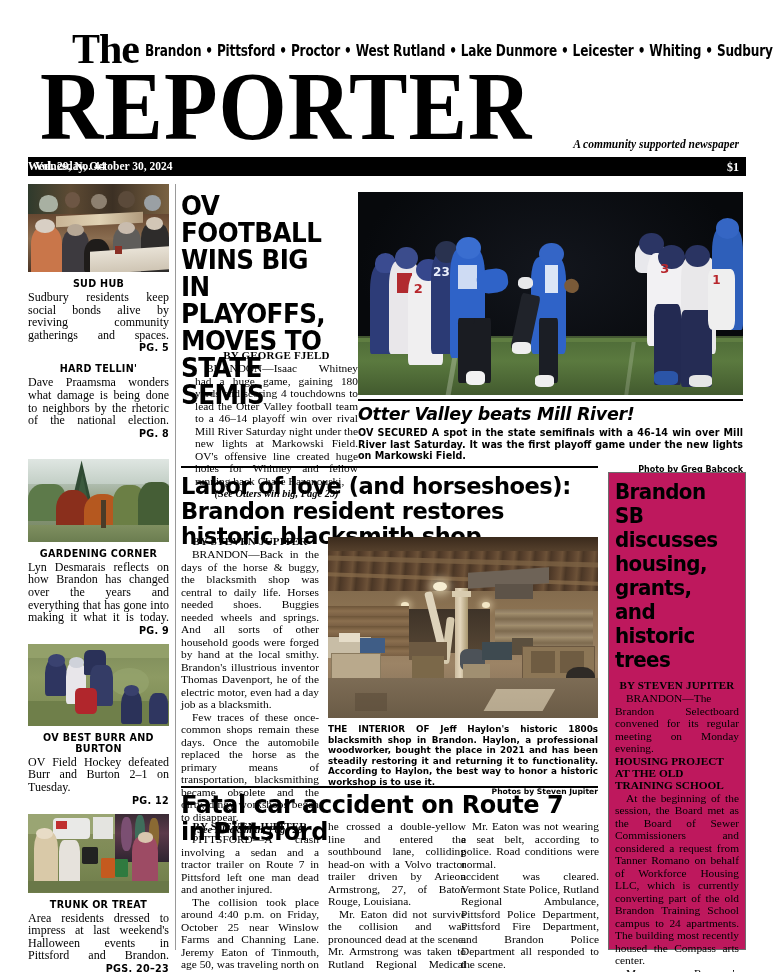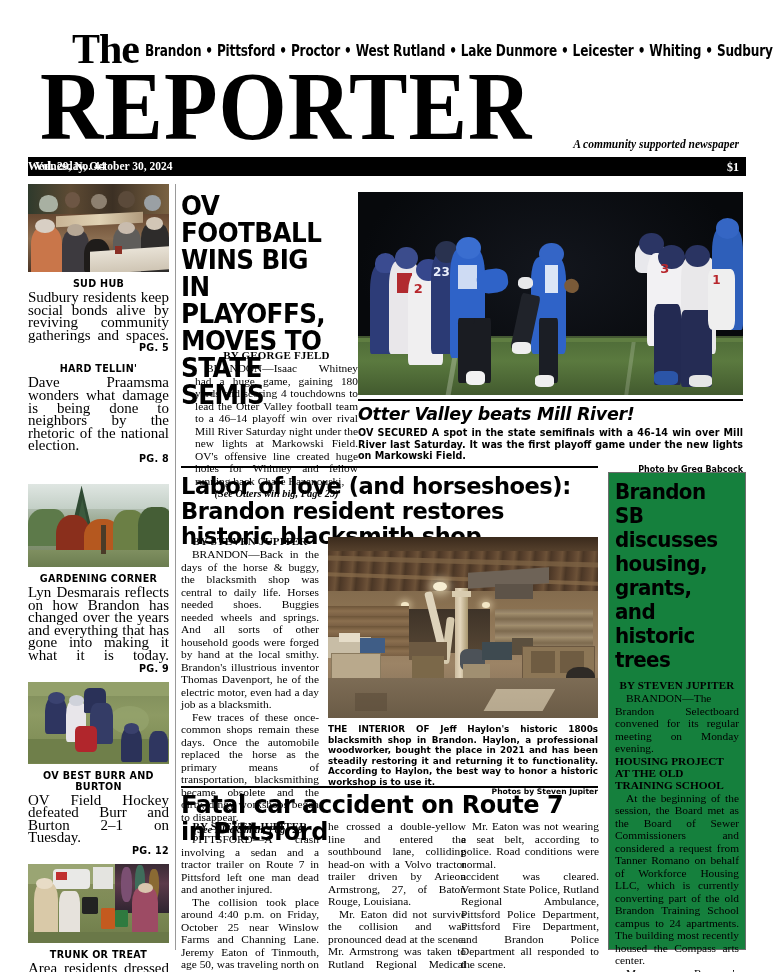--- a/index.html
+++ b/index.html
@@ -136,21 +136,21 @@
   .sb-kicker {
     font-family: "DejaVu Sans", sans-serif;
     font-weight: bold;
     font-size: 9.6px;
     letter-spacing: 0.3px;
     text-align: center;
     margin: 6px 0 2px 0;
   }
   .sb-body {
     font-family: "Liberation Serif", serif;
-    font-size: 15px;
+    font-size: 12px;
     line-height: 12.6px;
     text-align: justify;
     text-align-last: justify;
     margin: 0;
   }
   .sb-pg {
     font-family: "DejaVu Sans", sans-serif;
     font-weight: bold;
     font-size: 9.6px;
     text-align: right;
@@ -292,21 +292,21 @@
   
   .rail {
     position: absolute;
     left: 608px;
     top: 472px;
     width: 138px;
     height: 478px;
     border: 1px solid #6d6d6d;
     box-sizing: border-box;
     padding: 7px 6px 6px 6px;
-    background: #15803d;
+    background: #be185d;
   }
   .rail-head {
     font-family: "DejaVu Sans", sans-serif;
     font-weight: bold;
     font-size: 20.5px;
     line-height: 24px;
     letter-spacing: -0.6px;
     margin: 0 0 7px 0;
     transform: scaleX(0.97);
     transform-origin: left top;

